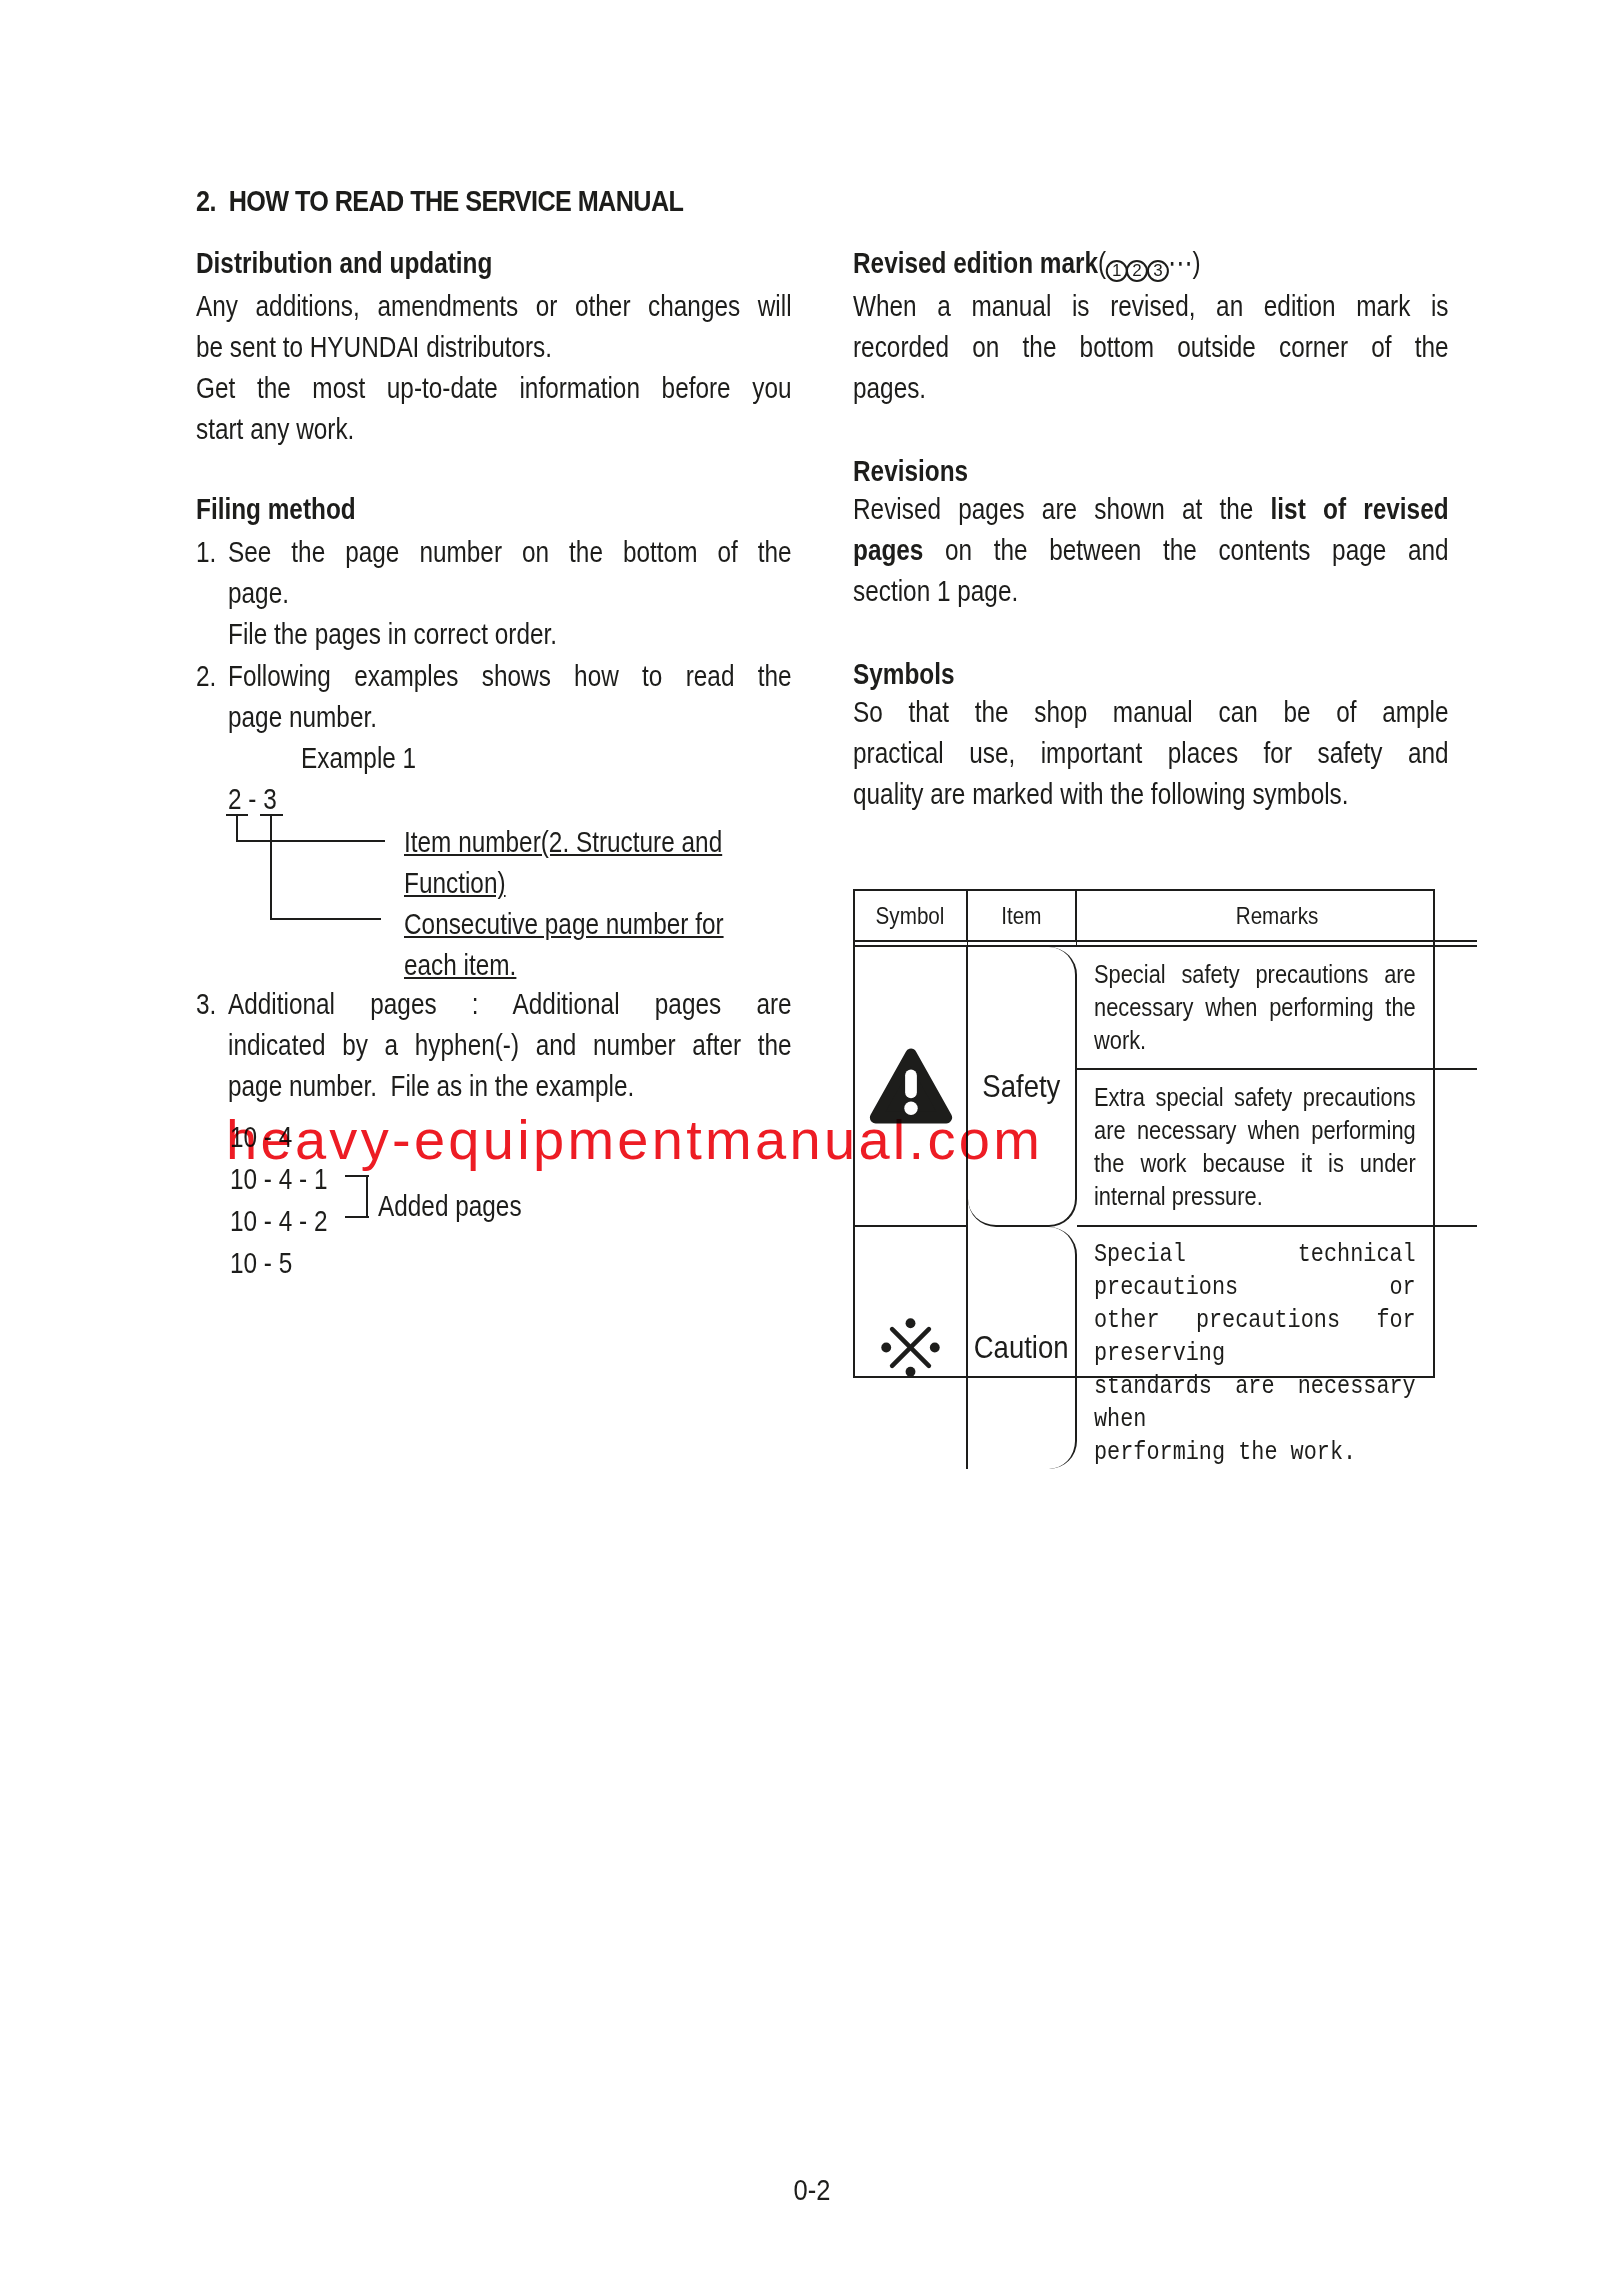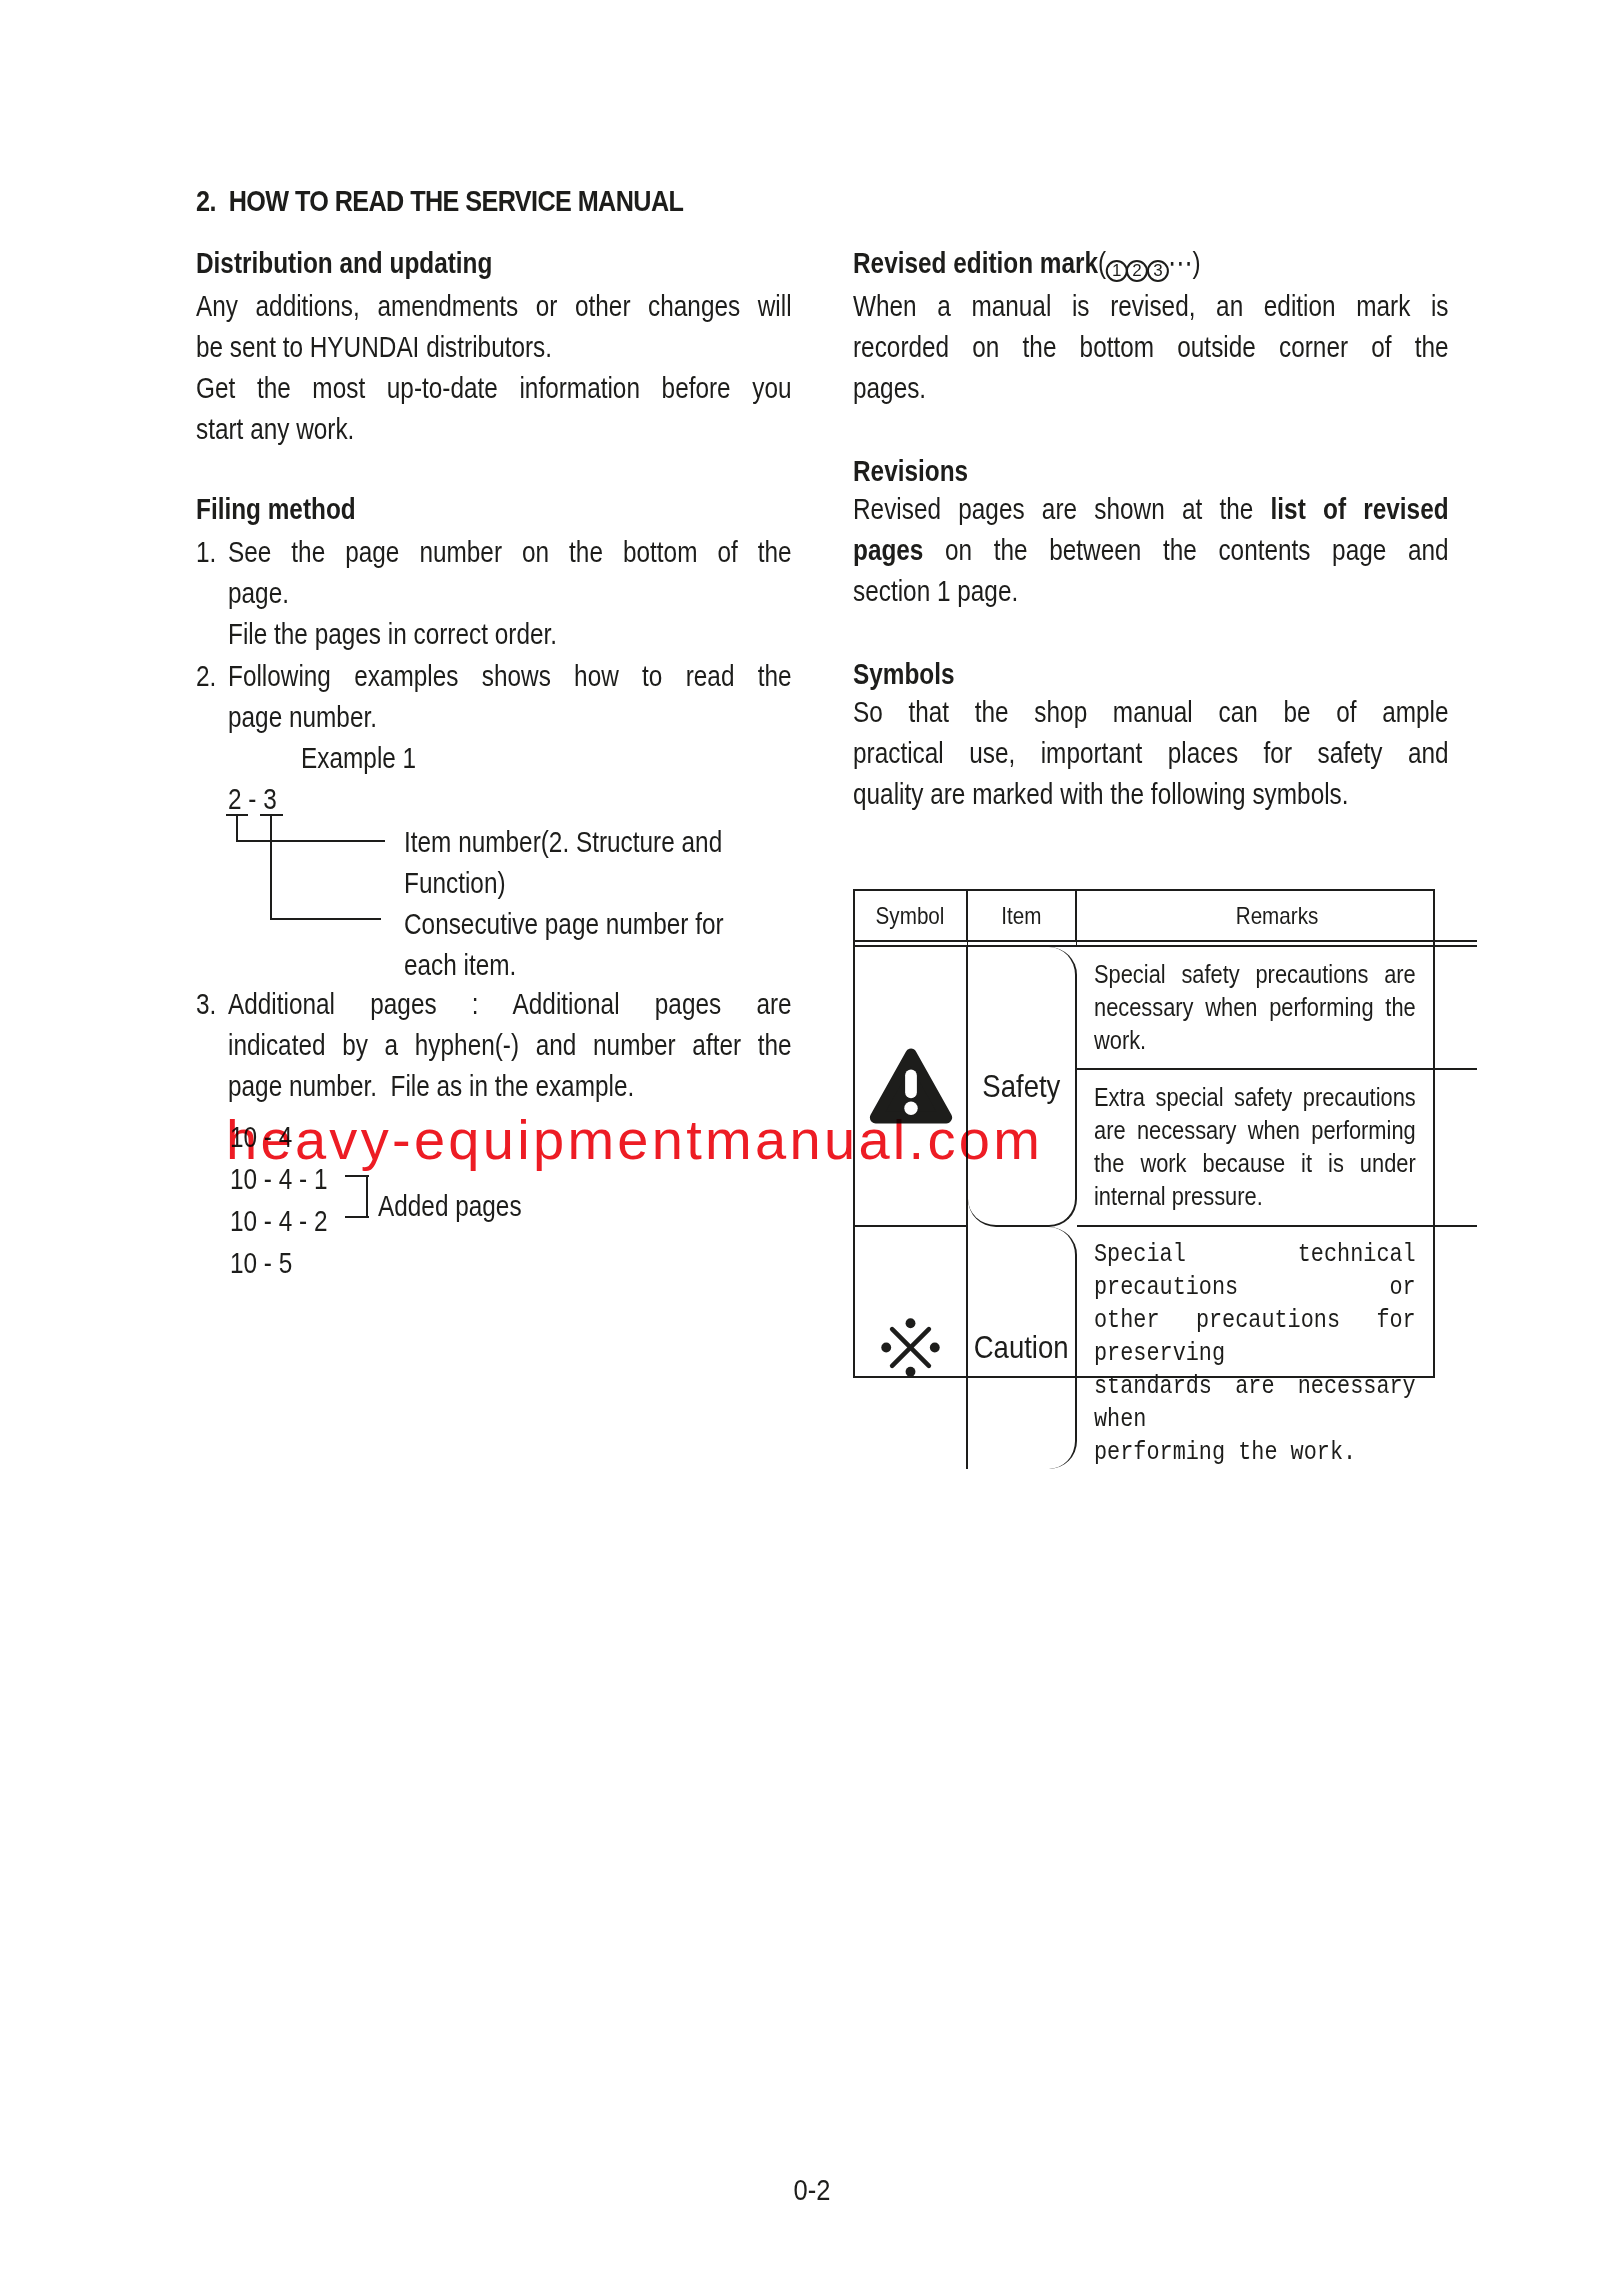--- a/index.html
+++ b/index.html
@@ -154,21 +154,21 @@
     <div class="tb" style="left: 228px; top: 656px;">
       <div class="line j" style="width: 671px;"><span>Following examples shows how to read the</span></div>
       <div class="line" style="width: 671px;"><span>page number.</span></div>
     </div>
     <div class="tb" style="left: 228px; top: 738px; text-align: center;">
       <div class="line" style="width: 311px;"><span>Example 1</span></div>
     </div>
     <div class="tb" style="left: 228px; top: 779px;">
       <div class="line" style="width: 311px;"><span>2 - 3</span></div>
     </div>
-    <div class="tb" style="left: 404px; top: 822px;">
+    <div class="tb" style="left: 404px; top: 822px; text-decoration: underline;">
       <div class="line" style="width: 436px; line-height: 41px;"><span>Item number(2. Structure and</span></div>
       <div class="line" style="width: 436px; line-height: 41px;"><span>Function)</span></div>
       <div class="line" style="width: 436px; line-height: 41px;"><span>Consecutive page number for</span></div>
       <div class="line" style="width: 436px; line-height: 41px;"><span>each item.</span></div>
     </div>
     <div class="tb" style="left: 196px; top: 984px;">
       <div class="line" style="width: 46px;"><span>3.</span></div>
     </div>
     <div class="tb" style="left: 228px; top: 984px;">
       <div class="line j" style="width: 671px;"><span>Additional pages : Additional pages are</span></div>

